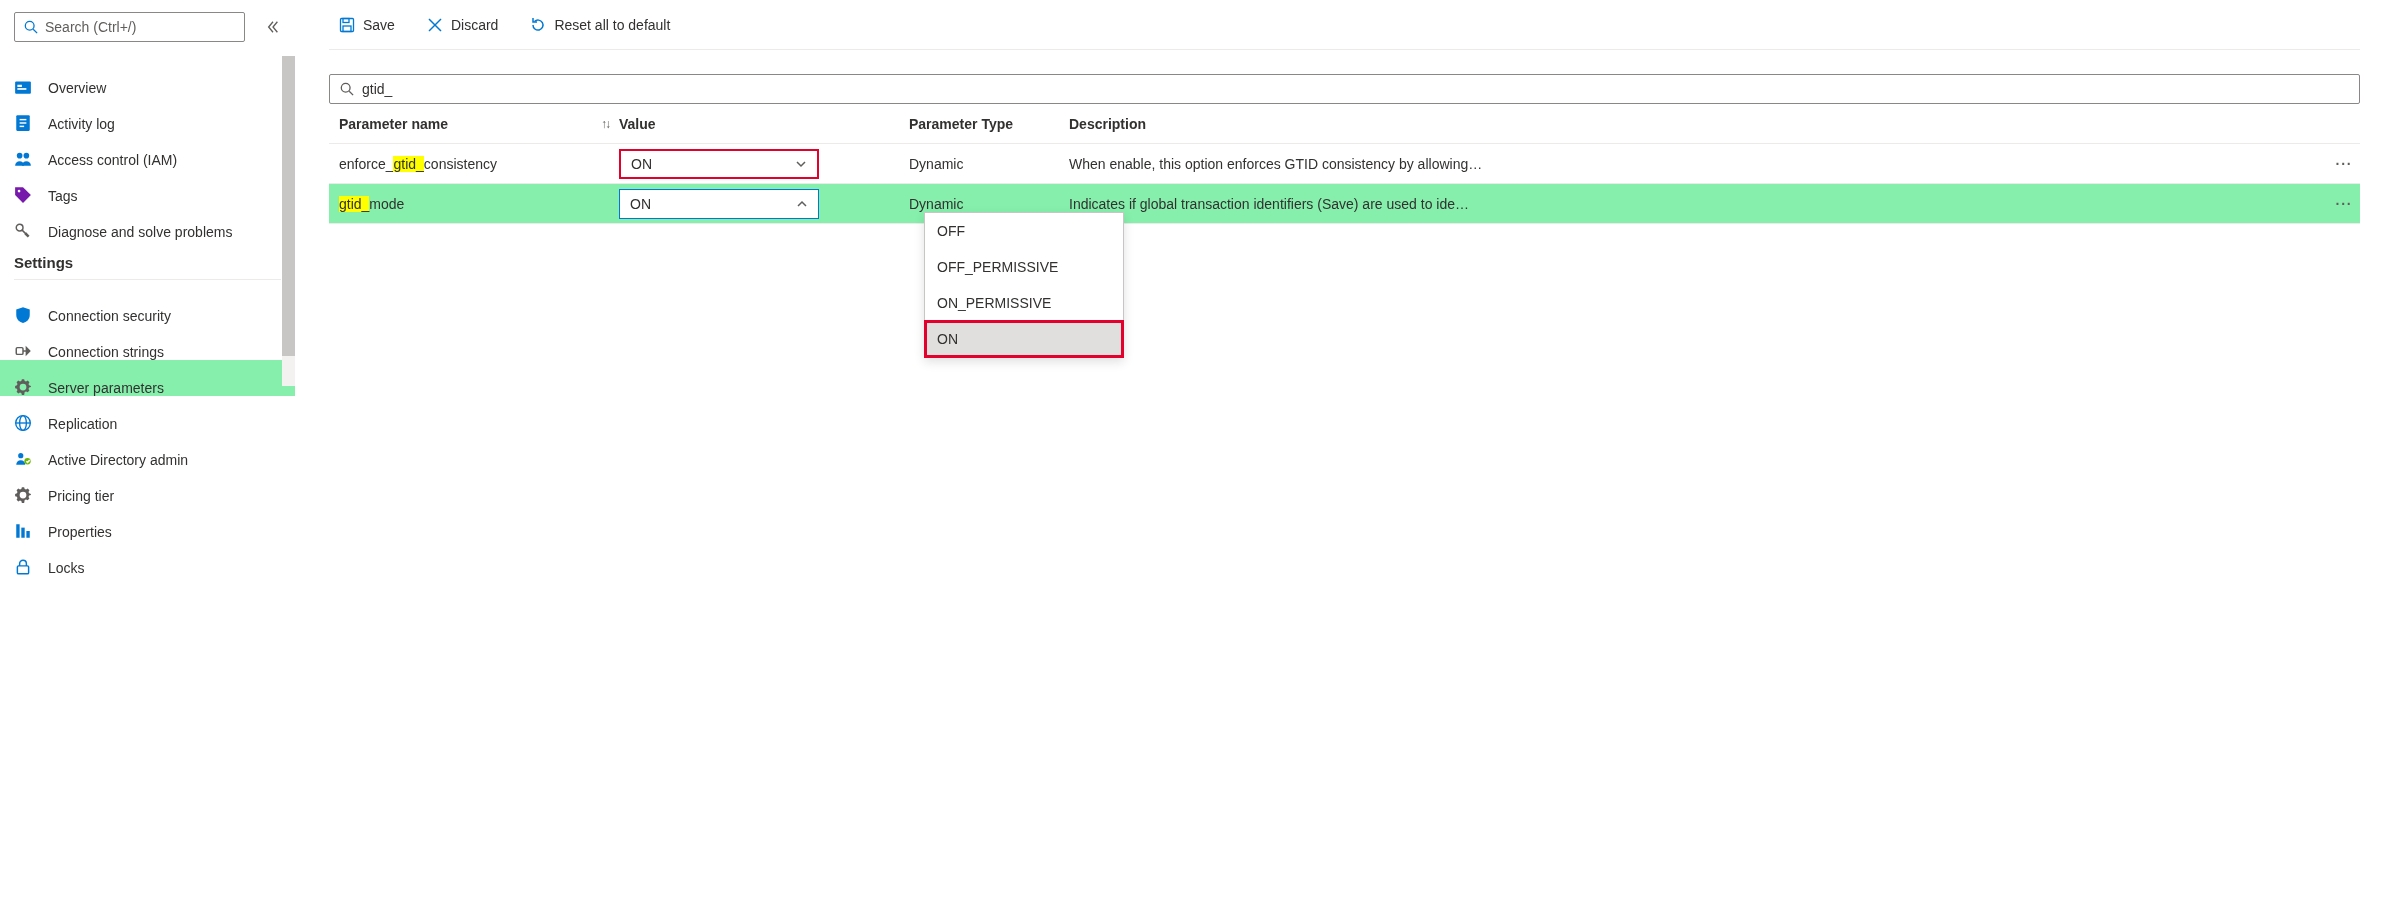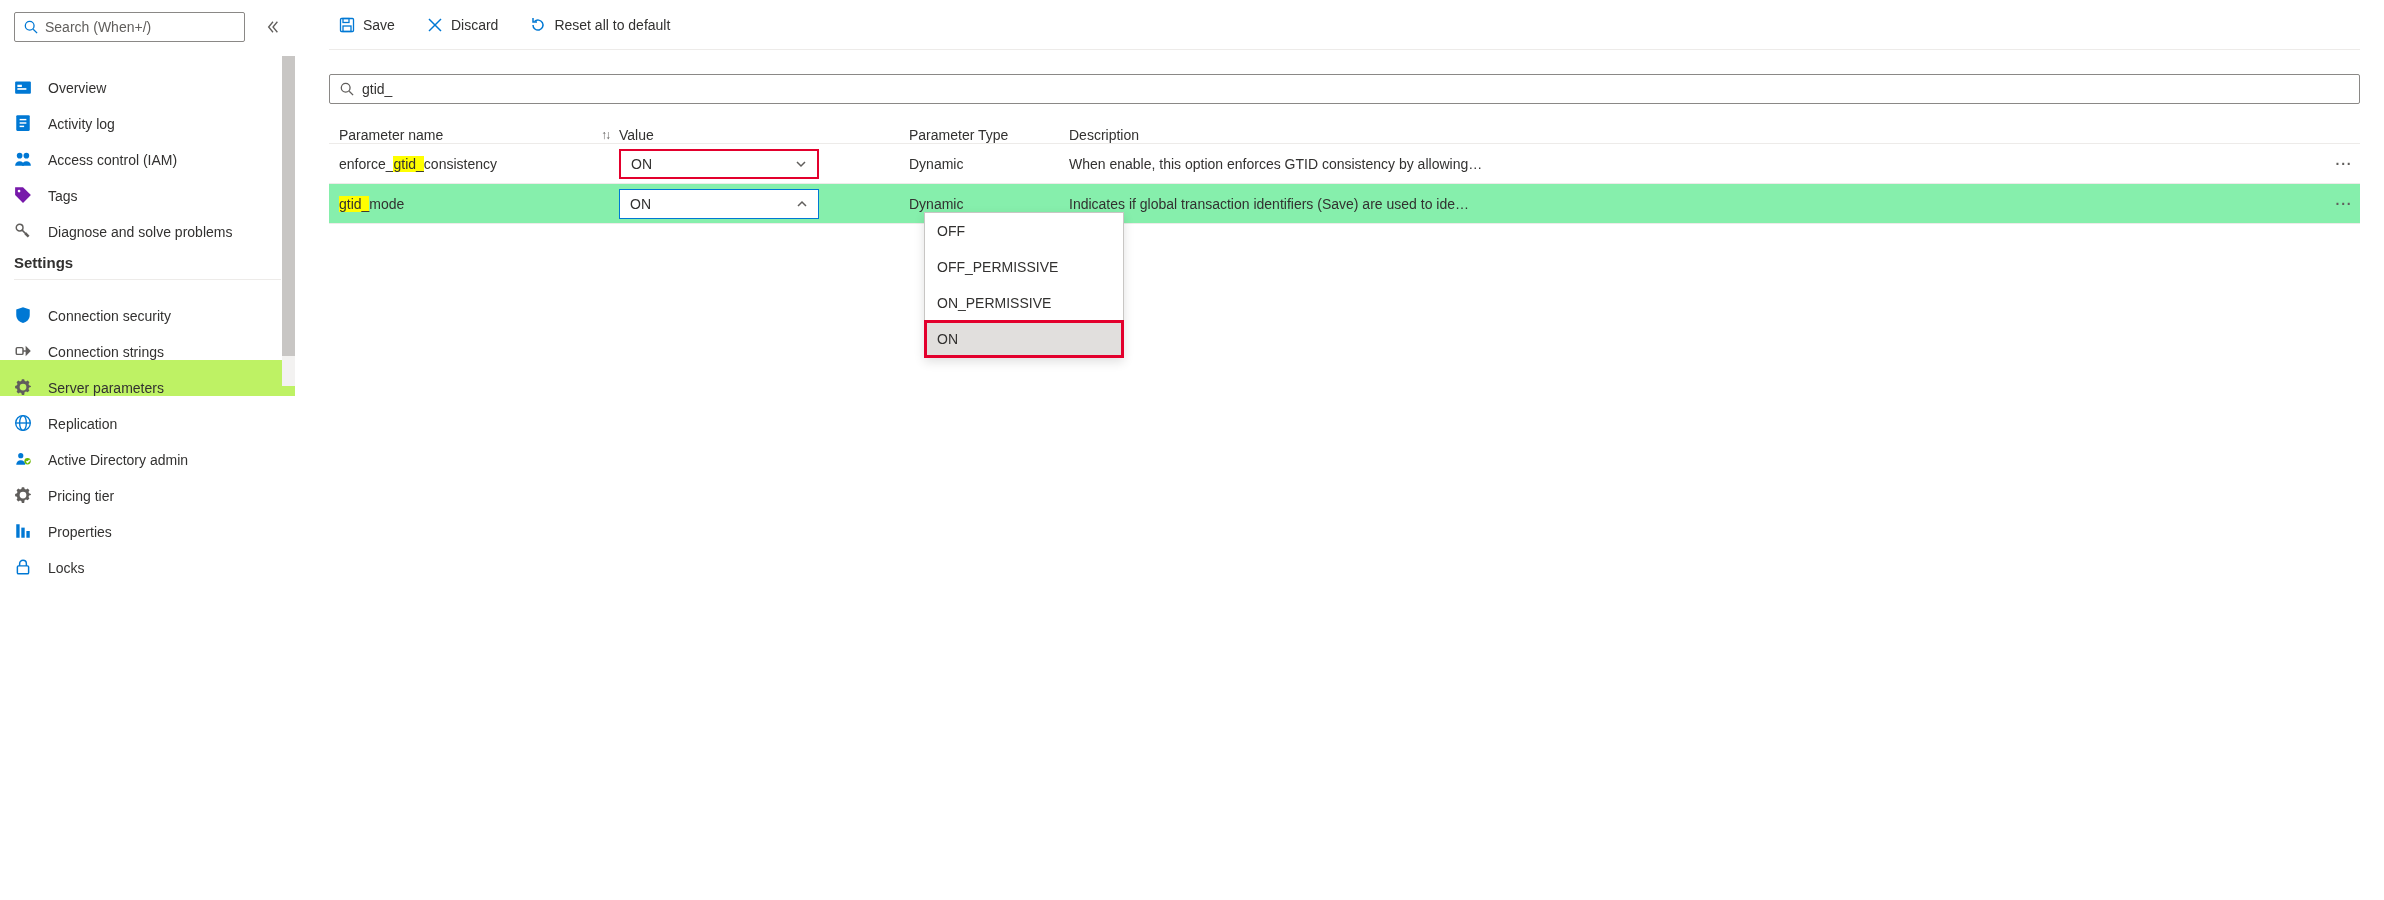--- a/index.html
+++ b/index.html
@@ -77,21 +77,21 @@
   }
   .nav-item {
     display: flex;
     align-items: flex-end;
     height: 36px;
     padding: 0 14px;
     gap: 16px;
     cursor: pointer;
     font-size: 14px;
   }
-  .nav-item.active { background: #bef264; }
+  .nav-item.active { background: #86efac; }
   .nav-icon {
     width: 18px;
     height: 18px;
     display: flex;
     align-items: center;
     justify-content: center;
   }
   .section-header {
     font-weight: 600;
     font-size: 15px;
@@ -145,21 +145,21 @@
   .grid {
     margin-top: 0;
   }
   .grid-header, .grid-row {
     display: flex;
     align-items: center;
     min-height: 40px;
     border-bottom: 1px solid #edebe9;
     font-size: 14px;
   }
-  .grid-header { font-weight: 400; align-items: flex-end; }
+  .grid-header { font-weight: 700; }
   .col-name  { flex: 0 0 290px; padding-left: 10px; display:flex; align-items:center; gap:8px; }
   .col-value { flex: 0 0 290px; }
   .col-type  { flex: 0 0 160px; }
   .col-desc  { flex: 1; white-space: nowrap; overflow: hidden; text-overflow: ellipsis; padding-right: 8px; }
   .col-more  { flex: 0 0 32px; display:flex; align-items:center; justify-content:center; color:#605e5c; font-weight:700; letter-spacing:1px; cursor:pointer; }
   .sort-arrows { color:#605e5c; font-size:12px; margin-left:auto; padding-right:10px; letter-spacing:-2px; }
 
   .highlight { background: #ffff00; }
 
   .value-select {
@@ -210,21 +210,21 @@
 
 <div class="app">
 
   <aside class="sidebar">
     <div class="search-row">
       <div class="search-box">
         <svg viewBox="0 0 16 16" width="14" height="14" fill="none" stroke="#0078d4" stroke-width="1.5">
             <circle cx="6.5" cy="6.5" r="5"></circle>
             <line x1="10.5" y1="10.5" x2="15" y2="15"></line>
           </svg>
-        <span class="ph">Search (When+/)</span>
+        <span class="ph">Search (Ctrl+/)</span>
       </div>
       <div class="collapse-btn">
         <svg width="14" height="14" viewBox="0 0 16 16" fill="none" stroke="#605e5c" stroke-width="1.5">
             <polyline points="8,2 3,8 8,14"></polyline>
             <polyline points="13,2 8,8 13,14"></polyline>
           </svg>
       </div>
     </div>
 
     <div class="nav-group" id="nav-top">

